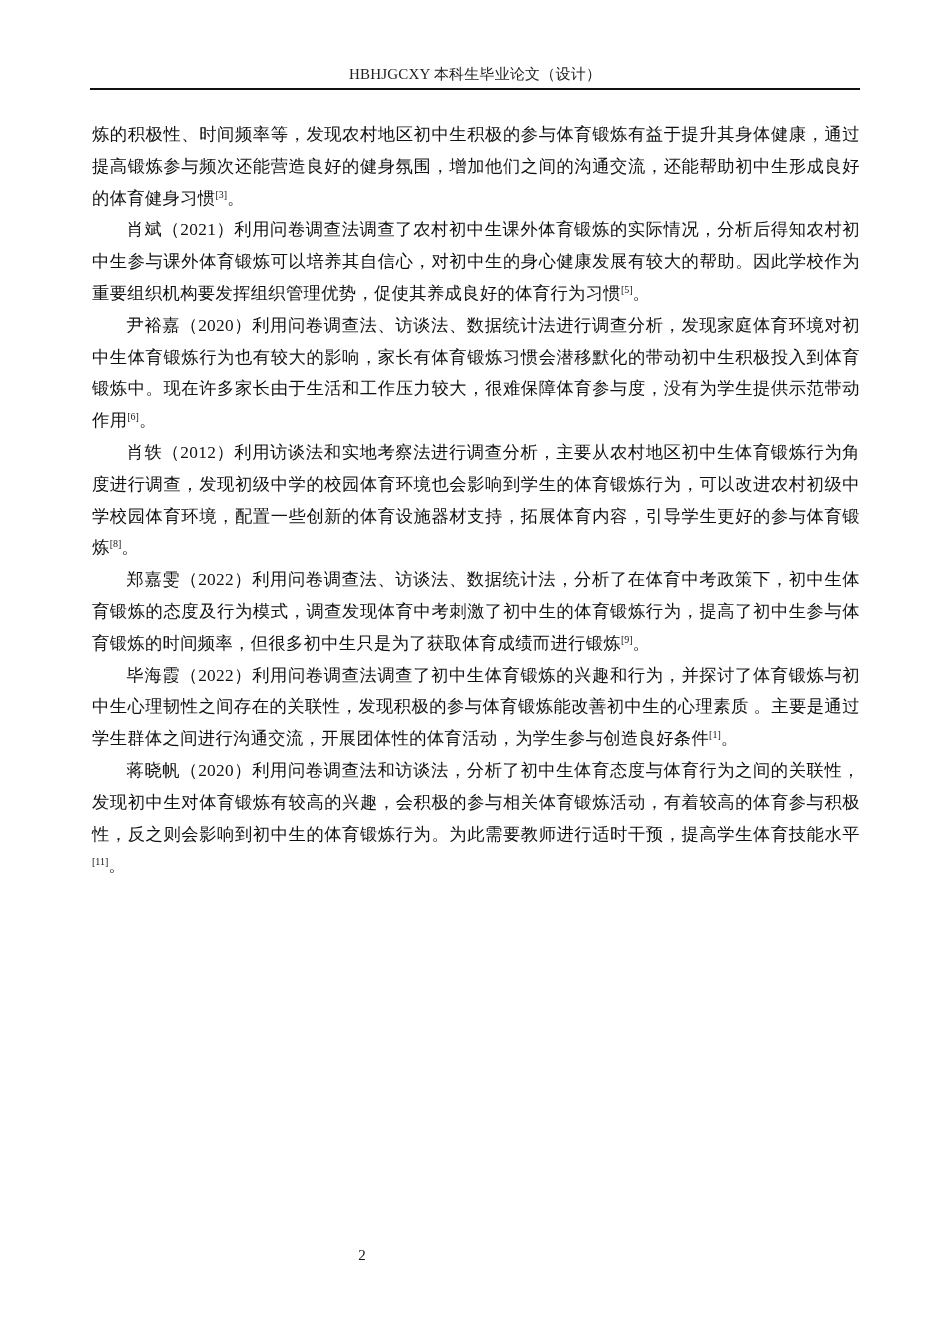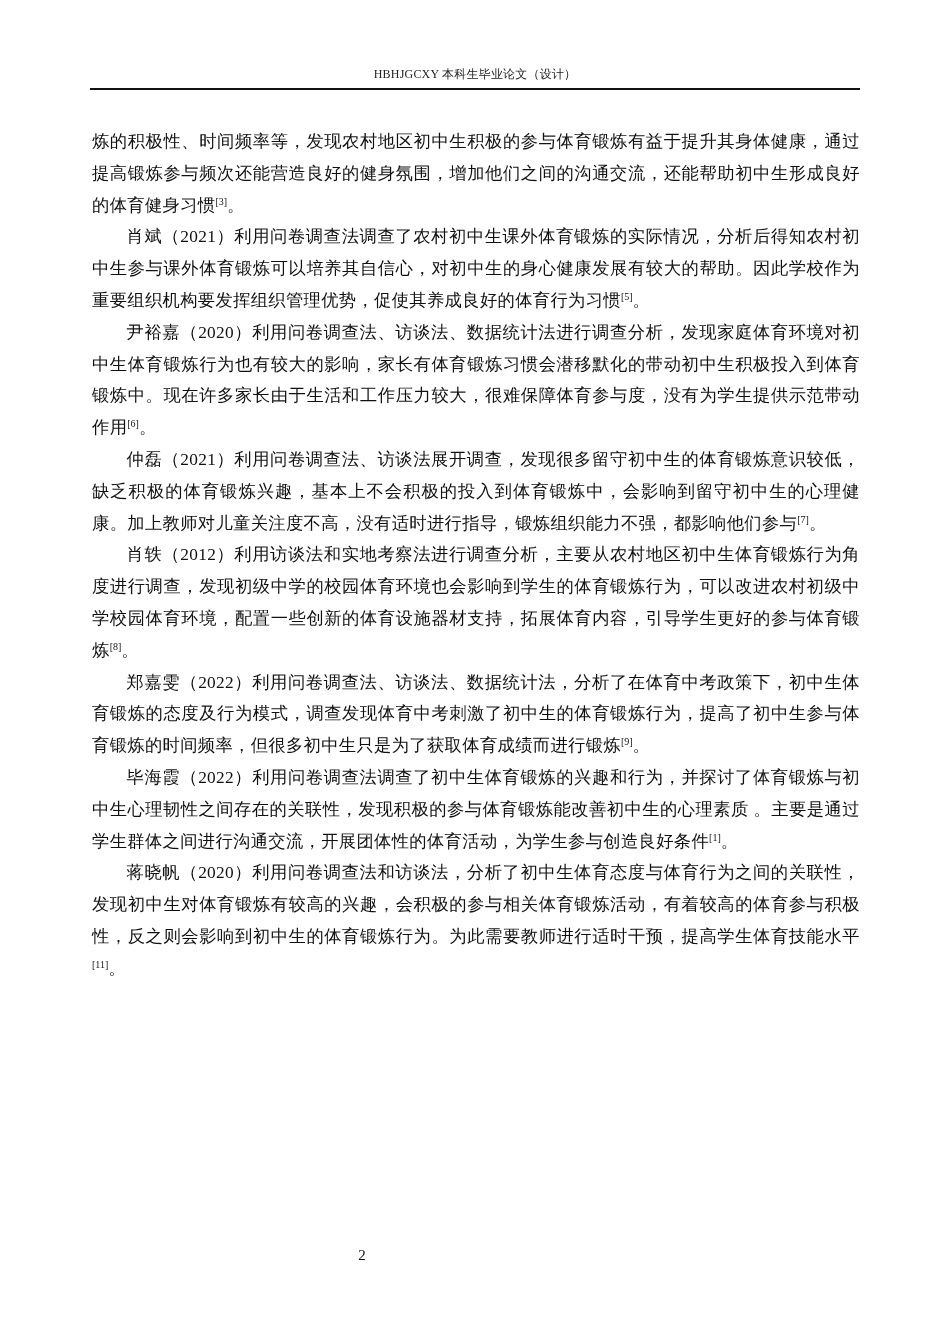--- a/index.html
+++ b/index.html
@@ -15,37 +15,37 @@
       font-family: "Liberation Serif", "DejaVu Serif", serif;
       color: #111111;
     }
     .page-header {
       position: absolute;
       left: 90px;
       top: 64px;
       width: 770px;
       height: 24px;
       text-align: center;
-      font-size: 12px;
+      font-size: 15px;
       line-height: 20px;
       letter-spacing: 0.2px;
       color: #222;
     }
     .header-rule {
       position: absolute;
       left: 90px;
       top: 88px;
       width: 770px;
       height: 0;
       border-top: 2px solid #111;
     }
     .body-text {
       position: absolute;
       left: 92px;
-      top: 126px;
+      top: 119px;
       width: 768px;
     }
     .para {
       margin: 0;
       font-size: 17.3px;
       line-height: 31.8px;
       text-align: justify;
       text-justify: inter-character;
       letter-spacing: 0.35px;
     }
@@ -73,20 +73,19 @@
 
 <div class="page-header">
   <span>HBHJGCXY 本科生毕业论文（设计）</span>
 </div>
 <div class="header-rule"></div>
 
 <div class="body-text">
   <p class="para"><span>炼的积极性、时间频率等，发现农村地区初中生积极的参与体育锻炼有益于提升其身体健康，通过提高锻炼参与频次还能营造良好的健身氛围，增加他们之间的沟通交流，还能帮助初中生形成良好的体育健身习惯</span><sup class="cite">[3]</sup><span>。</span></p>
   <p class="para indent"><span>肖斌（2021）利用问卷调查法调查了农村初中生课外体育锻炼的实际情况，分析后得知农村初中生参与课外体育锻炼可以培养其自信心，对初中生的身心健康发展有较大的帮助。因此学校作为重要组织机构要发挥组织管理优势，促使其养成良好的体育行为习惯</span><sup class="cite">[5]</sup><span>。</span></p>
   <p class="para indent"><span>尹裕嘉（2020）利用问卷调查法、访谈法、数据统计法进行调查分析，发现家庭体育环境对初中生体育锻炼行为也有较大的影响，家长有体育锻炼习惯会潜移默化的带动初中生积极投入到体育锻炼中。现在许多家长由于生活和工作压力较大，很难保障体育参与度，没有为学生提供示范带动作用</span><sup class="cite">[6]</sup><span>。</span></p>
-  <p class="para indent"><span>仲磊（2021）利用问卷调查法、访谈法展开调查，发现很多留守初中生的体育锻炼意识较低，缺乏积极的体育锻炼兴趣，基本上不会积极的投入到体育锻炼中，会影响到留守初中生的心理健康。加上教师对儿童关注度不高，没有适时进行指导，锻炼组织能力不强，都影响他们参与</span><sup class="cite">[7]</sup><span>。</span></p>
   <p class="para indent"><span>肖轶（2012）利用访谈法和实地考察法进行调查分析，主要从农村地区初中生体育锻炼行为角度进行调查，发现初级中学的校园体育环境也会影响到学生的体育锻炼行为，可以改进农村初级中学校园体育环境，配置一些创新的体育设施器材支持，拓展体育内容，引导学生更好的参与体育锻炼</span><sup class="cite">[8]</sup><span>。</span></p>
   <p class="para indent"><span>郑嘉雯（2022）利用问卷调查法、访谈法、数据统计法，分析了在体育中考政策下，初中生体育锻炼的态度及行为模式，调查发现体育中考刺激了初中生的体育锻炼行为，提高了初中生参与体育锻炼的时间频率，但很多初中生只是为了获取体育成绩而进行锻炼</span><sup class="cite">[9]</sup><span>。</span></p>
   <p class="para indent"><span>毕海霞（2022）利用问卷调查法调查了初中生体育锻炼的兴趣和行为，并探讨了体育锻炼与初中生心理韧性之间存在的关联性，发现积极的参与体育锻炼能改善初中生的心理素质 。主要是通过学生群体之间进行沟通交流，开展团体性的体育活动，为学生参与创造良好条件</span><sup class="cite">[1]</sup><span>。</span></p>
   <p class="para indent"><span>蒋晓帆（2020）利用问卷调查法和访谈法，分析了初中生体育态度与体育行为之间的关联性，发现初中生对体育锻炼有较高的兴趣，会积极的参与相关体育锻炼活动，有着较高的体育参与积极性，反之则会影响到初中生的体育锻炼行为。为此需要教师进行适时干预，提高学生体育技能水平</span><sup class="cite">[11]</sup><span>。</span></p>
 </div>
 
 <div class="page-number">2</div>
 
 </body></html>

